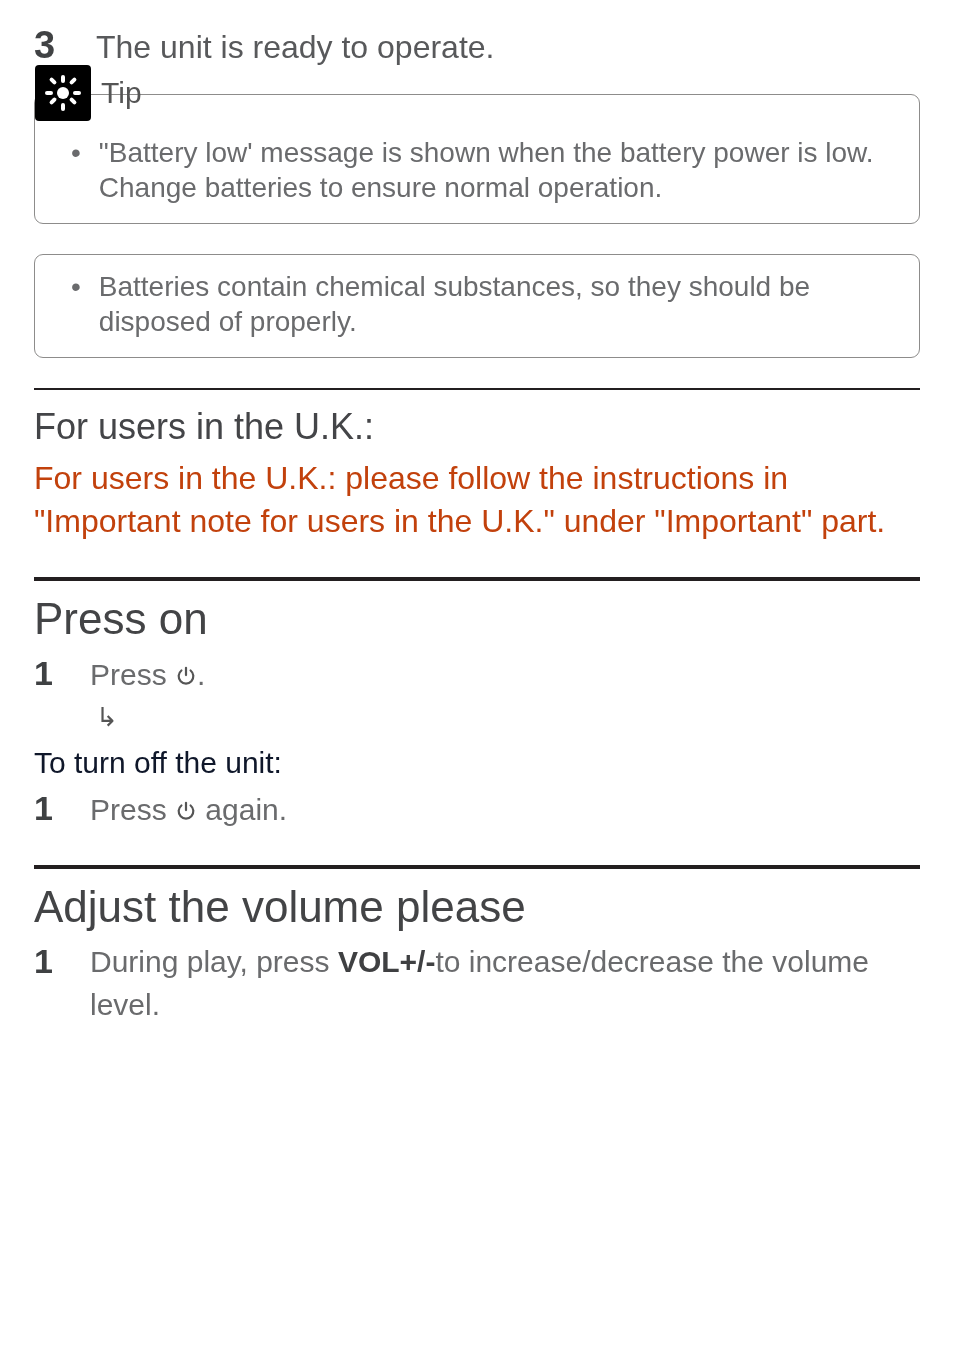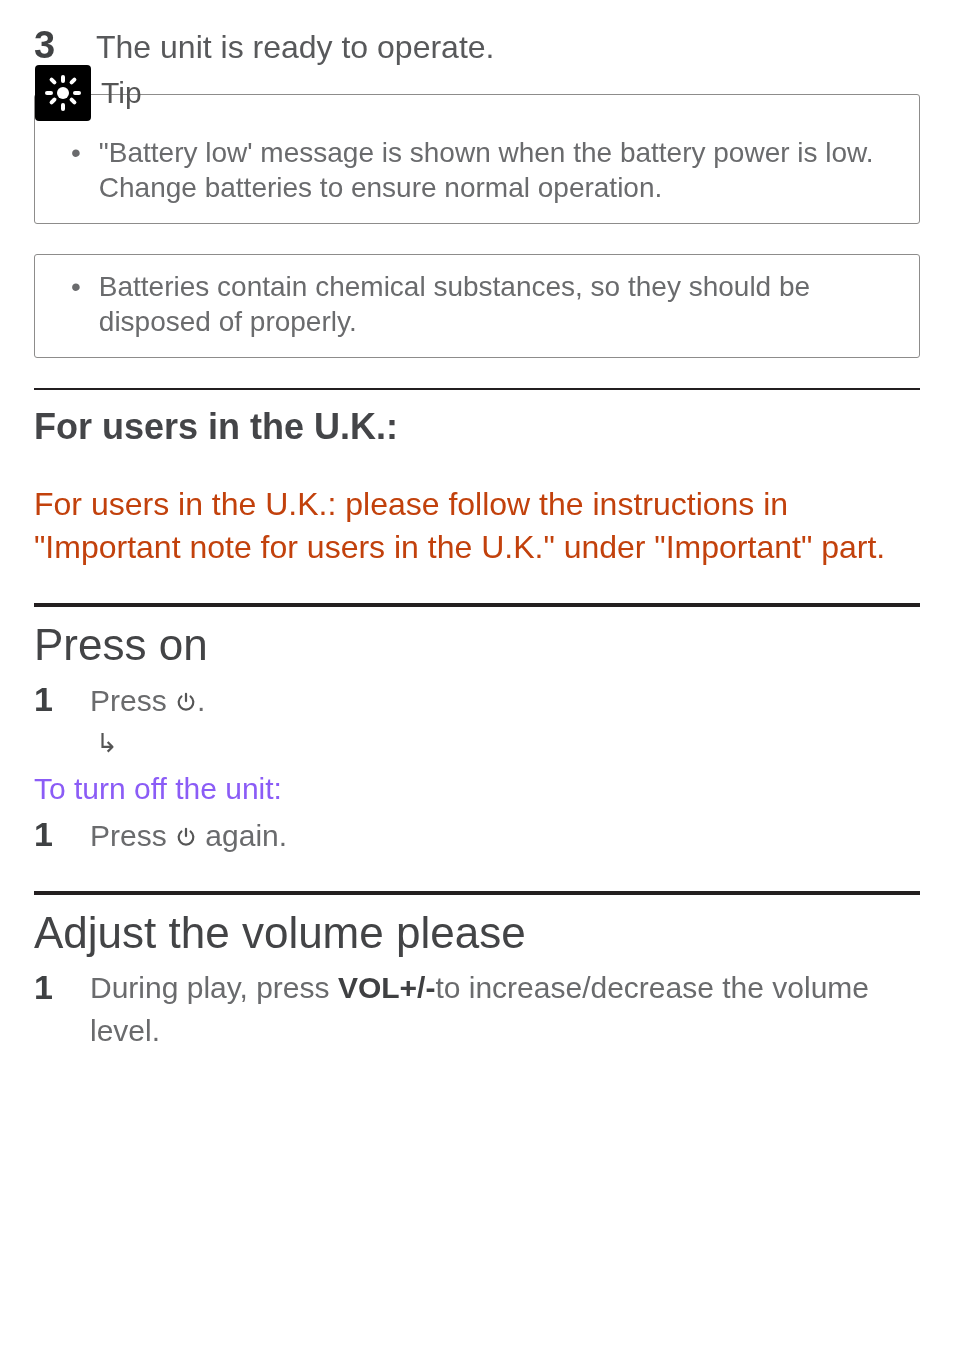--- a/index.html
+++ b/index.html
@@ -24,21 +24,21 @@
     font-weight: 600;
     color: #404244;
     min-width: 28px;
   }
   .step-text {
     font-size: 32px;
     color: #58595b;
   }
   .callout {
     border: 1.5px solid #8d8c8b;
-    border-radius: 3px;
+    border-radius: 9px;
     margin: 18px 0 30px 0;
   }
   .callout-header {
     display: flex;
     align-items: center;
     gap: 4px;
     margin-top: -30px;
   }
   .icon-box {
     width: 56px;
@@ -71,22 +71,22 @@
     margin: 20px 0 14px 0;
   }
   hr.thick {
     border: none;
     border-top: 4px solid #231f20;
     margin: 34px 0 10px 0;
   }
   .h-sub {
     font-size: 36px;
     color: #444548;
-    margin-bottom: 34px;
-    font-weight: 700;
+    margin-bottom: 8px;
+    font-weight: 400;
   }
   .para {
     font-size: 32px;
     color: #c2410c;
     line-height: 1.35;
   }
   .h-main {
     font-size: 44px;
     color: #434446;
     font-weight: 400;
@@ -116,21 +116,21 @@
     margin-top: 4px;
     margin-bottom: 10px;
   }
   .arrow-icon {
     font-size: 26px;
     color: #555;
     flex-shrink: 0;
   }
   .plain {
     font-size: 30px;
-    color: #8b5cf6;
+    color: #0f172a;
     margin: 8px 0 4px 0;
   }
   .power-icon {
     display: inline-block;
     vertical-align: -2px;
   }
   .bold { font-weight: 600; color: #3f4042; }
 </style>
 </head>
 <body>

